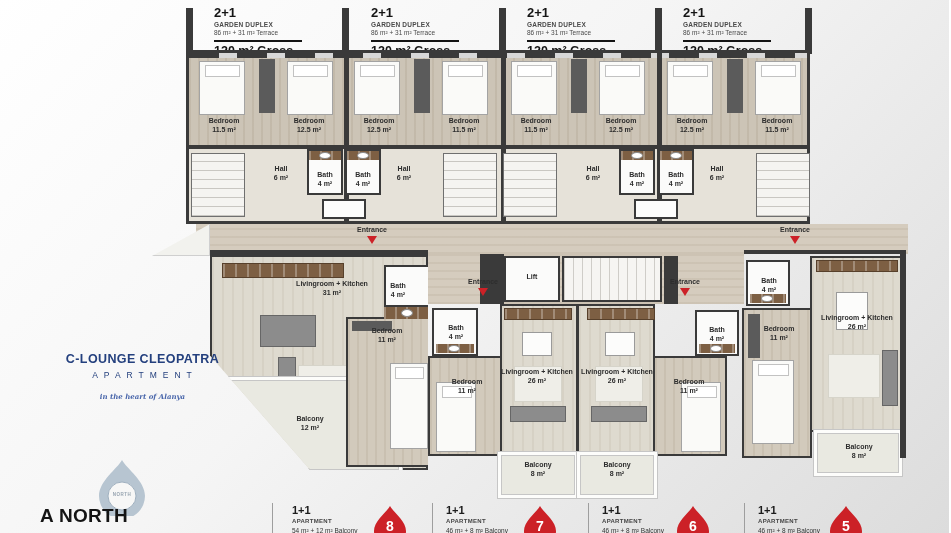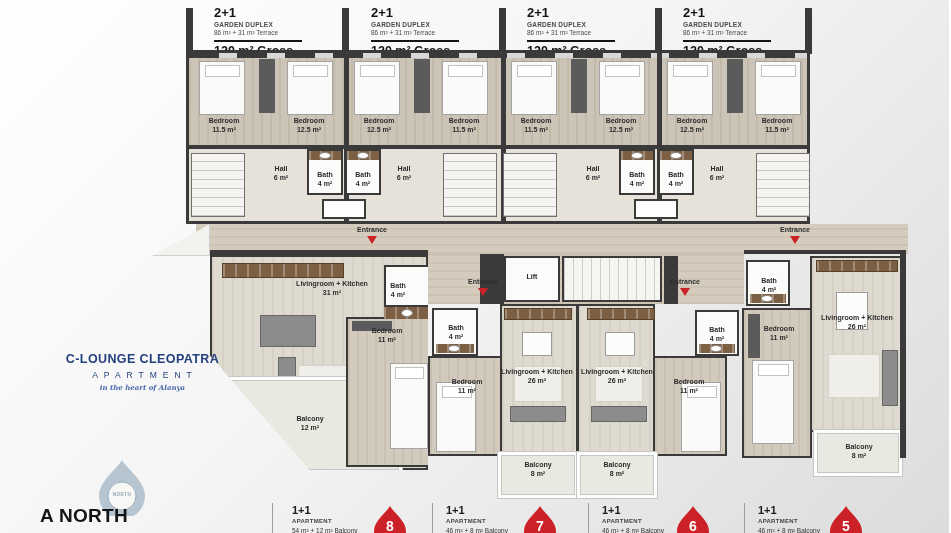--- a/index.html
+++ b/index.html
@@ -39,21 +39,21 @@
   .ft{position:absolute;top:505px;width:130px;text-align:left}
   .ft-type{font:800 11px/1 "Liberation Sans",sans-serif;color:#1c1c1c}
   .ft-cat{font:700 6px/1.2 "Liberation Sans",sans-serif;color:#444;letter-spacing:.3px;margin-top:2px}
   .ft-det{font:400 6.5px/1.2 "Liberation Sans",sans-serif;color:#333;margin-top:2px}
   .fdiv{position:absolute;top:503px;width:1px;height:30px;background:#9e9e9e}
   .badge{position:absolute;top:505px;width:36px;height:42px}
   .badge span{position:absolute;left:0;top:14px;width:100%;text-align:center;font:800 14px/1 "Liberation Sans",sans-serif;color:#fff}
   .monogram{font:800 italic 34px/1 "Liberation Sans",sans-serif;color:#24407e;letter-spacing:-6px}
   .bname{font:800 12.5px/1.1 "Liberation Sans",sans-serif;color:#24407e;letter-spacing:.4px;margin-top:5px}
   .bres{font:400 8.5px/1.1 "Liberation Sans",sans-serif;color:#24407e;letter-spacing:6px;margin-top:4px;padding-left:5px}
-  .btag{font:italic 700 7px/1.1 "DejaVu Serif",serif;color:#4a67ab;margin-top:4px}
+  .btag{font:italic 700 7px/1.1 "DejaVu Serif",serif;color:#4a67ab;margin-top:13px}
   .ablock{position:absolute;left:40px;top:506px;font:800 19px/1 "Liberation Sans",sans-serif;color:#141414;letter-spacing:.3px}
   .northtxt{position:absolute;left:0;top:30px;width:100%;text-align:center;font:700 4.5px/1 "Liberation Sans",sans-serif;color:#97a4b0;letter-spacing:.5px}
 </style>
 </head>
 <body>
 
 <div id="canvas">
 
   <div class="hdr" style="left:214px">
     <div class="hd-type">2+1</div>

